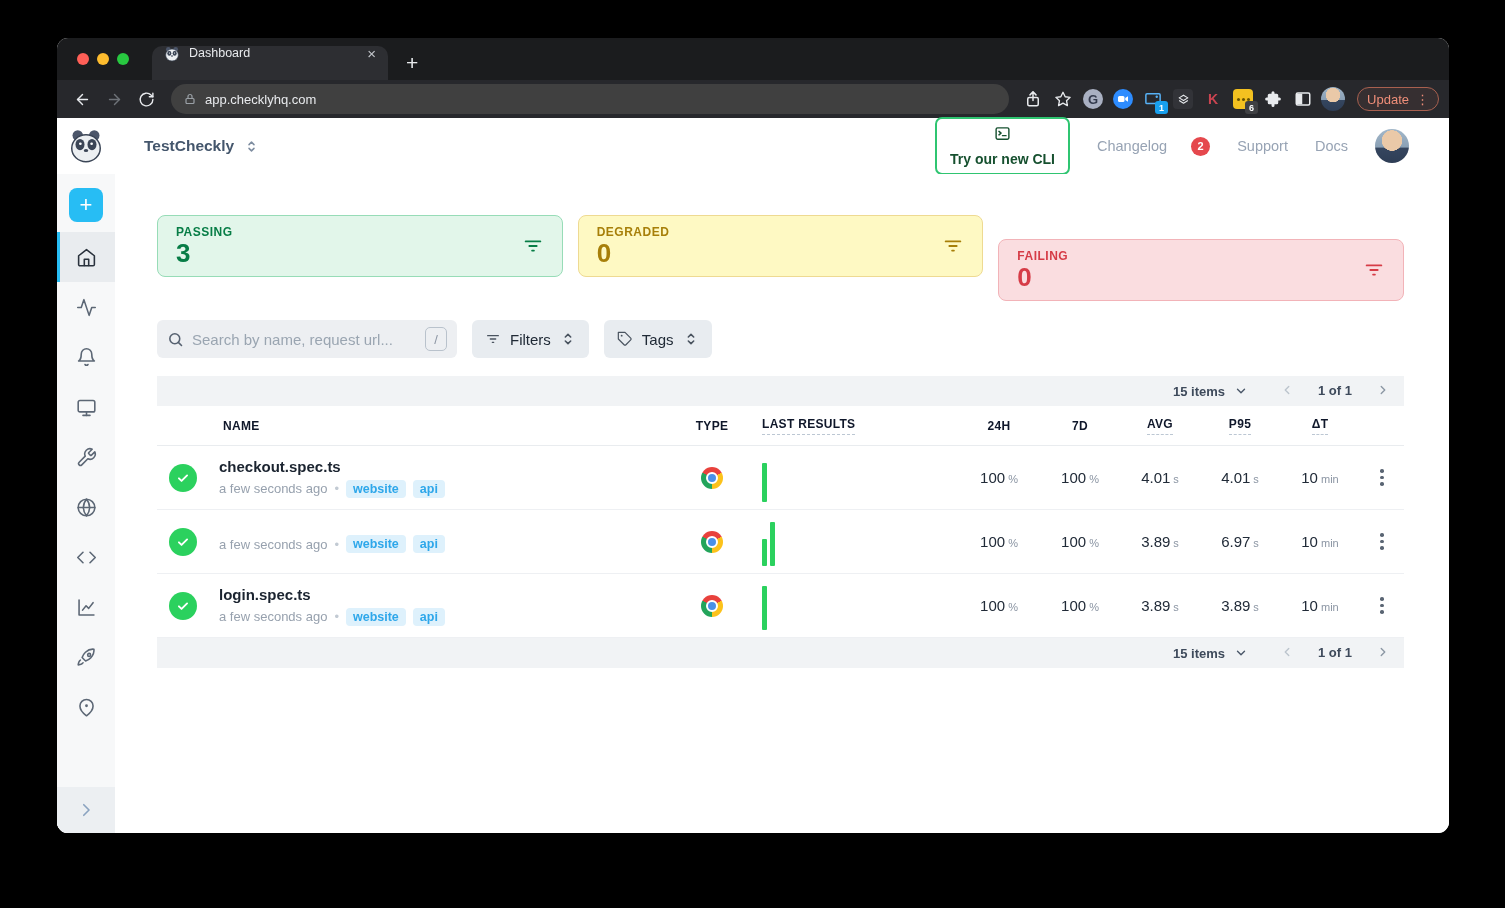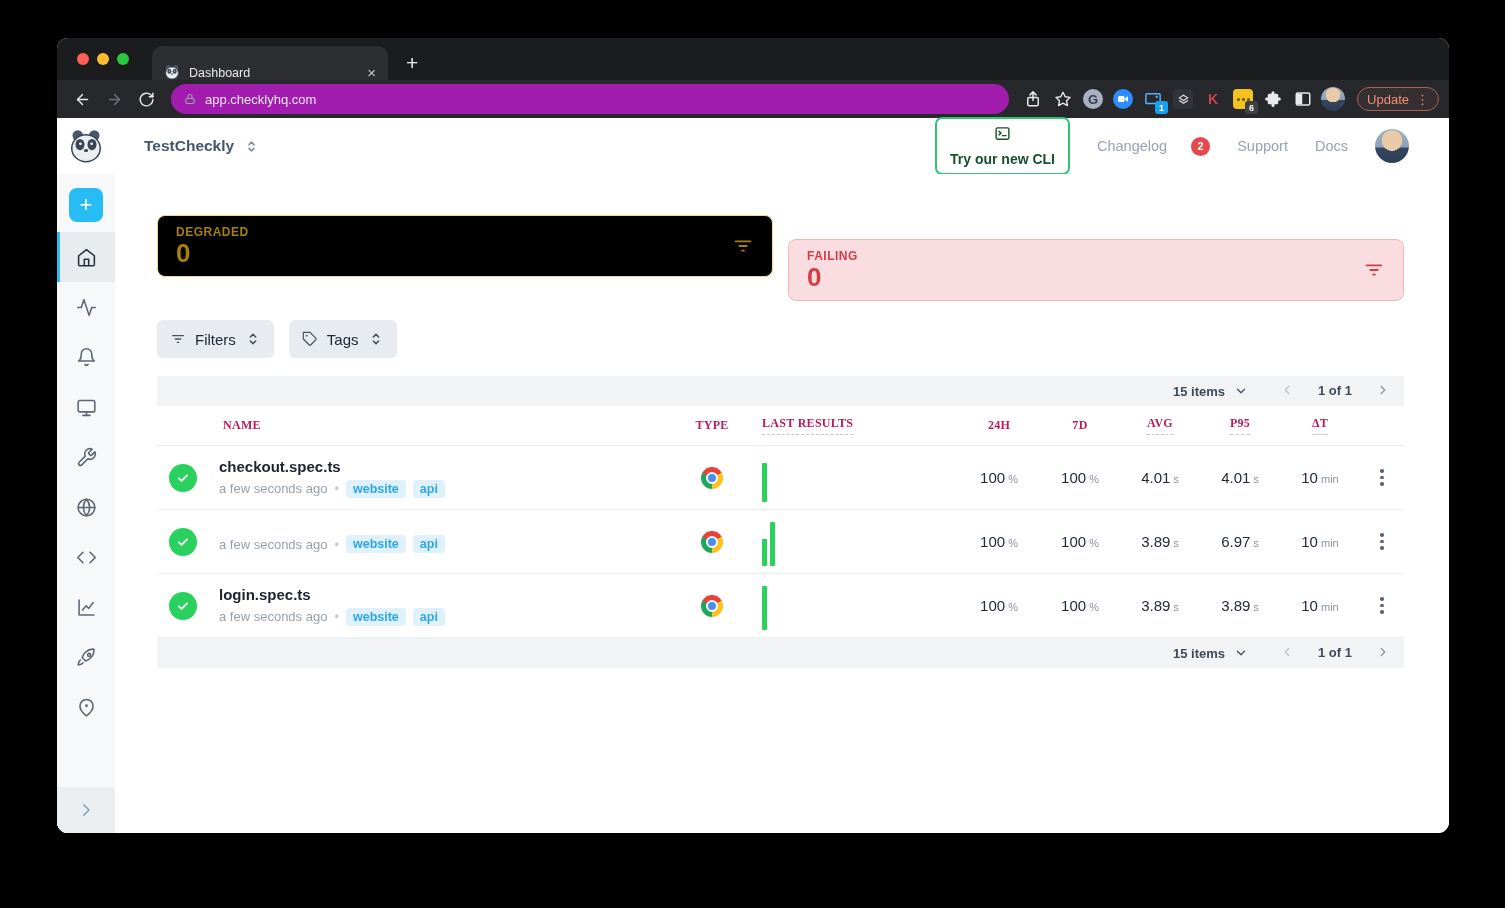--- a/index.html
+++ b/index.html
@@ -9,30 +9,30 @@
   .window { position:absolute; left:57px; top:38px; width:1392px; height:795px;
     border-radius:11px; overflow:hidden; background:#fff; display:flex; flex-direction:column;
     box-shadow:0 25px 70px rgba(0,0,0,.65); }
 
   
   .tabstrip { height:42px; background:#1b1c1e; position:relative; display:flex; align-items:flex-end; flex:0 0 auto; }
   .traffic { position:absolute; left:20px; top:15px; display:flex; gap:8px; }
   .tl { width:12px; height:12px; border-radius:50%; }
   .tl.red{background:#ff5f57}.tl.yel{background:#febc2e}.tl.grn{background:#28c840}
   .tab { margin-left:95px; width:236px; height:34px; background:#2d2e32; border-radius:10px 10px 0 0;
-    display:flex; align-items:flex-end; gap:9px; padding:0 12px; color:#e8eaed; }
+    display:flex; align-items:flex-start; gap:9px; padding:0 12px; color:#e8eaed; }
   .tab-title { flex:1; font-size:12.5px; }
   .tab-close { color:#c3c6cb; font-size:15px; line-height:1; }
   .newtab { color:#e8eaed; font-size:21px; margin:0 0 7px 18px; line-height:1; }
 
   .btoolbar { height:38px; background:#27282c; display:flex; align-items:center; padding:0 10px; gap:2px; flex:0 0 auto; }
   .nav-btn { width:30px; height:30px; display:flex; align-items:center; justify-content:center; color:#e8eaed; border-radius:50%; }
   .nav-btn.disabled { color:#6e7278; }
   .nav-btn svg { width:17px; height:17px; }
-  .omnibox { flex:1; height:30px; background:#a21caf; border-radius:15px; display:flex; align-items:center;
+  .omnibox { flex:1; height:30px; background:#404040; border-radius:15px; display:flex; align-items:center;
     gap:9px; padding:0 13px; margin:0 8px; }
   .omnibox svg { width:12px; height:12px; color:#9aa0a6; }
   .url { color:#e8eaed; font-size:13px; }
   .ext { width:28px; height:30px; display:flex; align-items:center; justify-content:center; position:relative; color:#e8eaed; }
   .ext svg { width:18px; height:18px; }
   .g-circle { width:20px; height:20px; border-radius:50%; background:#a9b0c2; color:#343b4e; font-size:13px; font-weight:bold;
     display:flex; align-items:center; justify-content:center; }
   .zoom-circle { width:20px; height:20px; border-radius:50%; background:#2d8cff; display:flex; align-items:center; justify-content:center; }
   .zoom-circle svg{ width:12px; height:12px; }
   .cast { color:#57b1f5; }
@@ -104,21 +104,21 @@
   .tablewrap { margin-top:18px; }
   .pagerbar { height:30px; background:#f1f3f5; display:flex; align-items:center; justify-content:flex-end;
     padding:0 14px; color:#3e4a5b; font-size:13px; font-weight:bold; }
   .items-group { display:flex; align-items:center; gap:9px; }
   .items-group svg { width:14px; height:14px; color:#4a5668; }
   .page-group { display:flex; align-items:flex-start; gap:24px; margin-left:32px; }
   .pchev svg { width:14px; height:14px; }
   .pchev.prev { color:#bcc4cd; } .pchev.next { color:#8c97a4; }
 
   .tgrid { display:grid; grid-template-columns:62px minmax(0,1fr) 92px 200px 82px 80px 80px 80px 80px 44px; align-items:center; }
-  .thead { height:40px; font-size:12px; font-weight:bold; color:#be185d; letter-spacing:.3px; border-bottom:1px solid #e9ecef;font-family:Liberation Serif, serif; }
+  .thead { height:40px; font-size:12px; font-weight:bold; color:#0f172a; letter-spacing:.3px; border-bottom:1px solid #e9ecef; }
   .th-c { text-align:center; }
   .th-l { padding-left:4px; }
   .dashed { display:inline-block; border-bottom:1px dashed #bcc7d3; padding-bottom:3px; }
 
   .trow { height:64px; border-bottom:1px solid #eef0f3; }
   .cell-check { display:flex; }
   .status-circle { width:28px; height:28px; border-radius:50%; background:var(--success,#2bd15e); margin-left:12px;
     display:flex; align-items:center; justify-content:center; color:#fff; }
   .status-circle svg { width:14px; height:14px; }
   .rname { font-size:15px; font-weight:bold; color:#1b2430; }
@@ -367,21 +367,32 @@
       <span class="expand">
           <svg viewBox="0 0 24 24" fill="none" stroke="currentColor" stroke-width="2.2" stroke-linecap="round" stroke-linejoin="round">
             <path d="m9 5 7 7-7 7"></path>
           </svg>
         </span>
     </div>
 
     <div class="main">
 
       <div class="cards">
-        <div class="card" style="background: #000000; border-color: rgb(238, 218, 146); color: rgb(167, 127, 9); justify-content: space-between;">
+        <div class="card" style="background: rgb(226, 246, 234); border-color: rgb(151, 220, 183); color: rgb(7, 125, 70);">
+          <div>
+              <div class="card-label">PASSING</div>
+               <div class="card-value">3</div>
+            </div>
+          <svg viewBox="0 0 24 24" fill="none" stroke="currentColor" stroke-width="2" stroke-linecap="round">
+              <path d="M4 7h16"></path>
+              <path d="M8 12h8"></path>
+              <path d="M11 17h2"></path>
+            </svg>
+        </div>
+        <div class="card" style="background: #fef9c3; border-color: rgb(238, 218, 146); color: rgb(167, 127, 9); justify-content: space-between;">
           <div>
               <div class="card-label">DEGRADED</div>
                <div class="card-value">0</div>
             </div>
           <svg viewBox="0 0 24 24" fill="none" stroke="currentColor" stroke-width="2" stroke-linecap="round">
               <path d="M4 7h16"></path>
               <path d="M8 12h8"></path>
               <path d="M11 17h2"></path>
             </svg>
         </div>
@@ -392,20 +403,28 @@
             </div>
           <svg viewBox="0 0 24 24" fill="none" stroke="currentColor" stroke-width="2" stroke-linecap="round">
               <path d="M4 7h16"></path>
               <path d="M8 12h8"></path>
               <path d="M11 17h2"></path>
             </svg>
         </div>
       </div>
 
       <div class="search-row">
+        <div class="search-box">
+          <svg viewBox="0 0 24 24" fill="none" stroke="currentColor" stroke-width="2.2" stroke-linecap="round">
+              <circle cx="11" cy="11" r="7"></circle>
+              <path d="m20.5 20.5-4.5-4.5"></path>
+            </svg>
+          <input type="text" placeholder="Search by name, request url..." style="">
+          <span class="kbd">/</span>
+        </div>
         <span class="fbtn">
           <svg viewBox="0 0 24 24" fill="none" stroke="currentColor" stroke-width="2" stroke-linecap="round">
               <path d="M4 7h16"></path>
               <path d="M8 12h8"></path>
               <path d="M11 17h2"></path>
             </svg>
           <span>Filters</span>
           <svg viewBox="0 0 24 24" fill="none" stroke="currentColor" stroke-width="2.4" stroke-linecap="round" stroke-linejoin="round">
               <path d="m8 9 4-4 4 4"></path>
               <path d="m8 15 4 4 4-4"></path>

